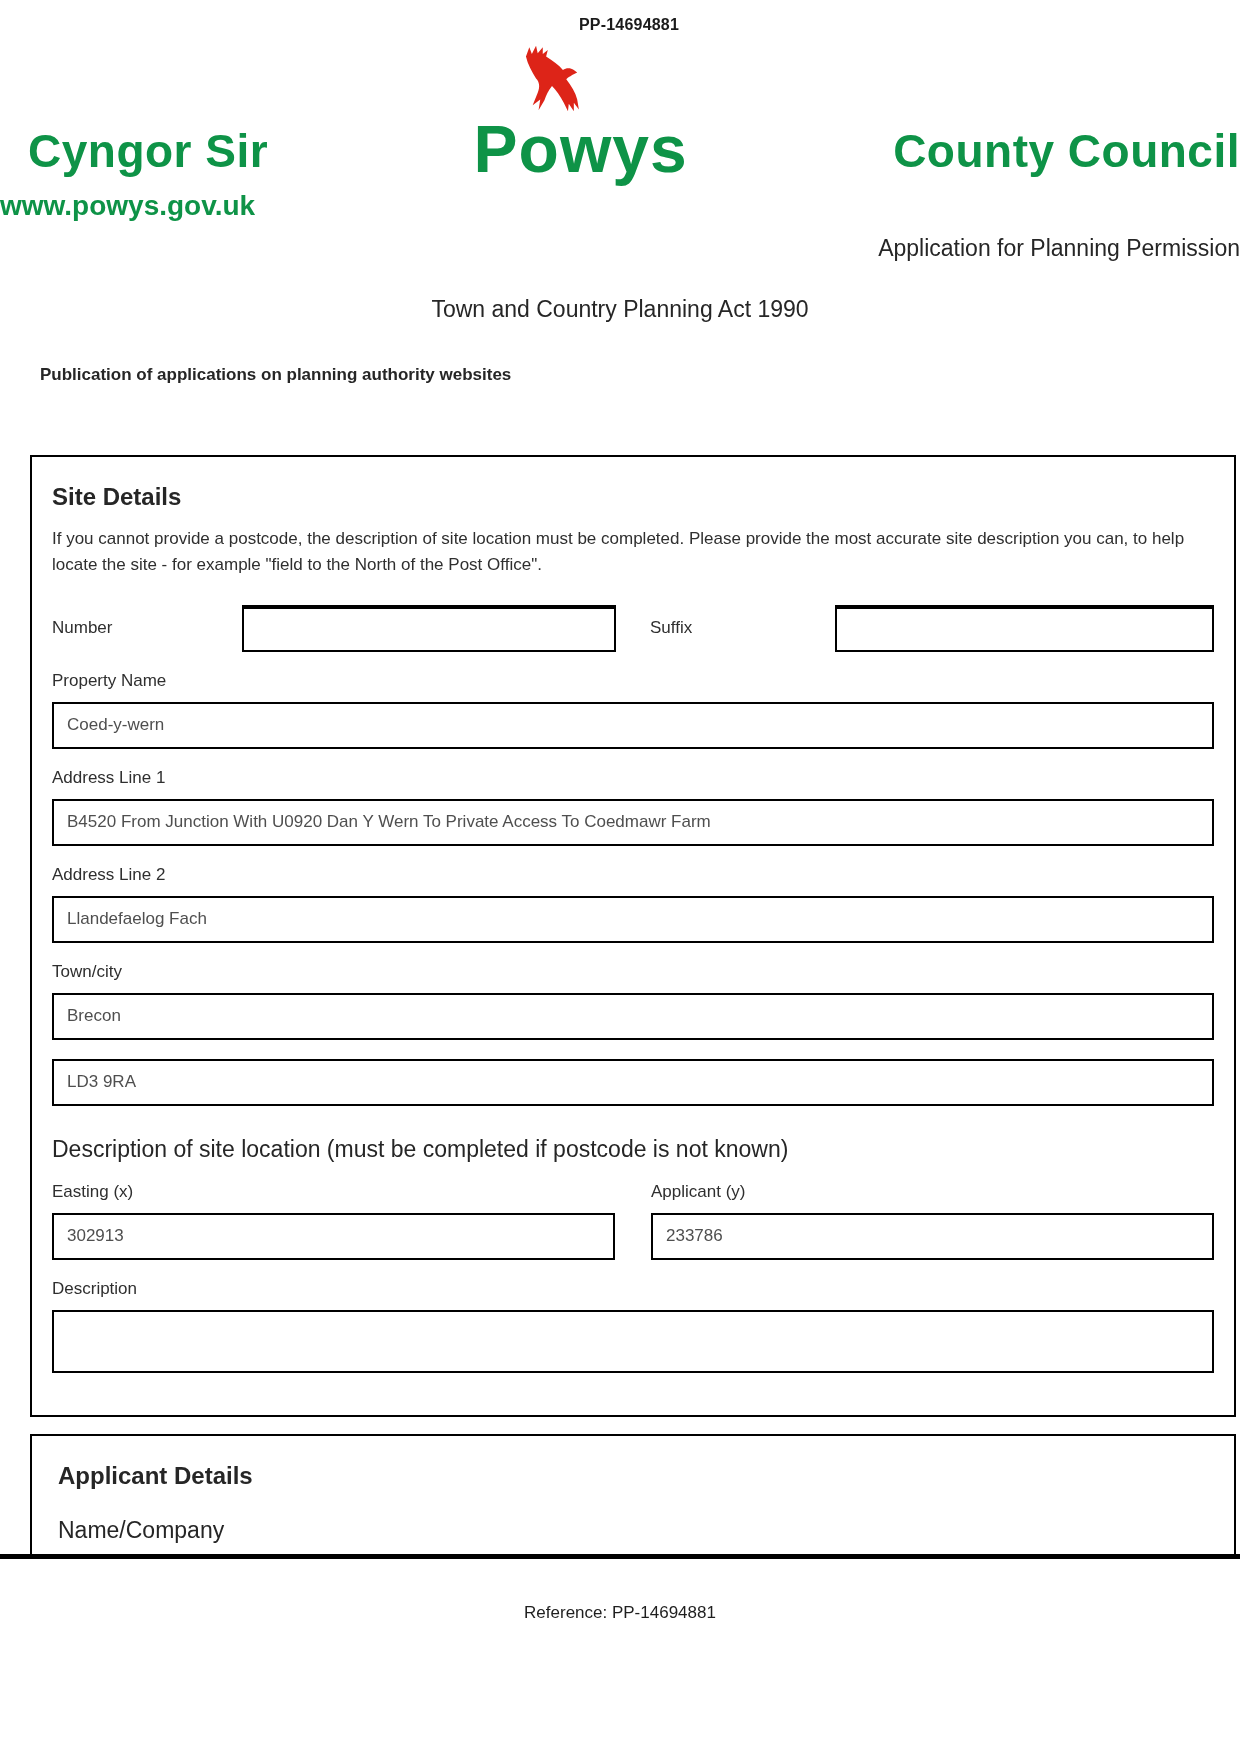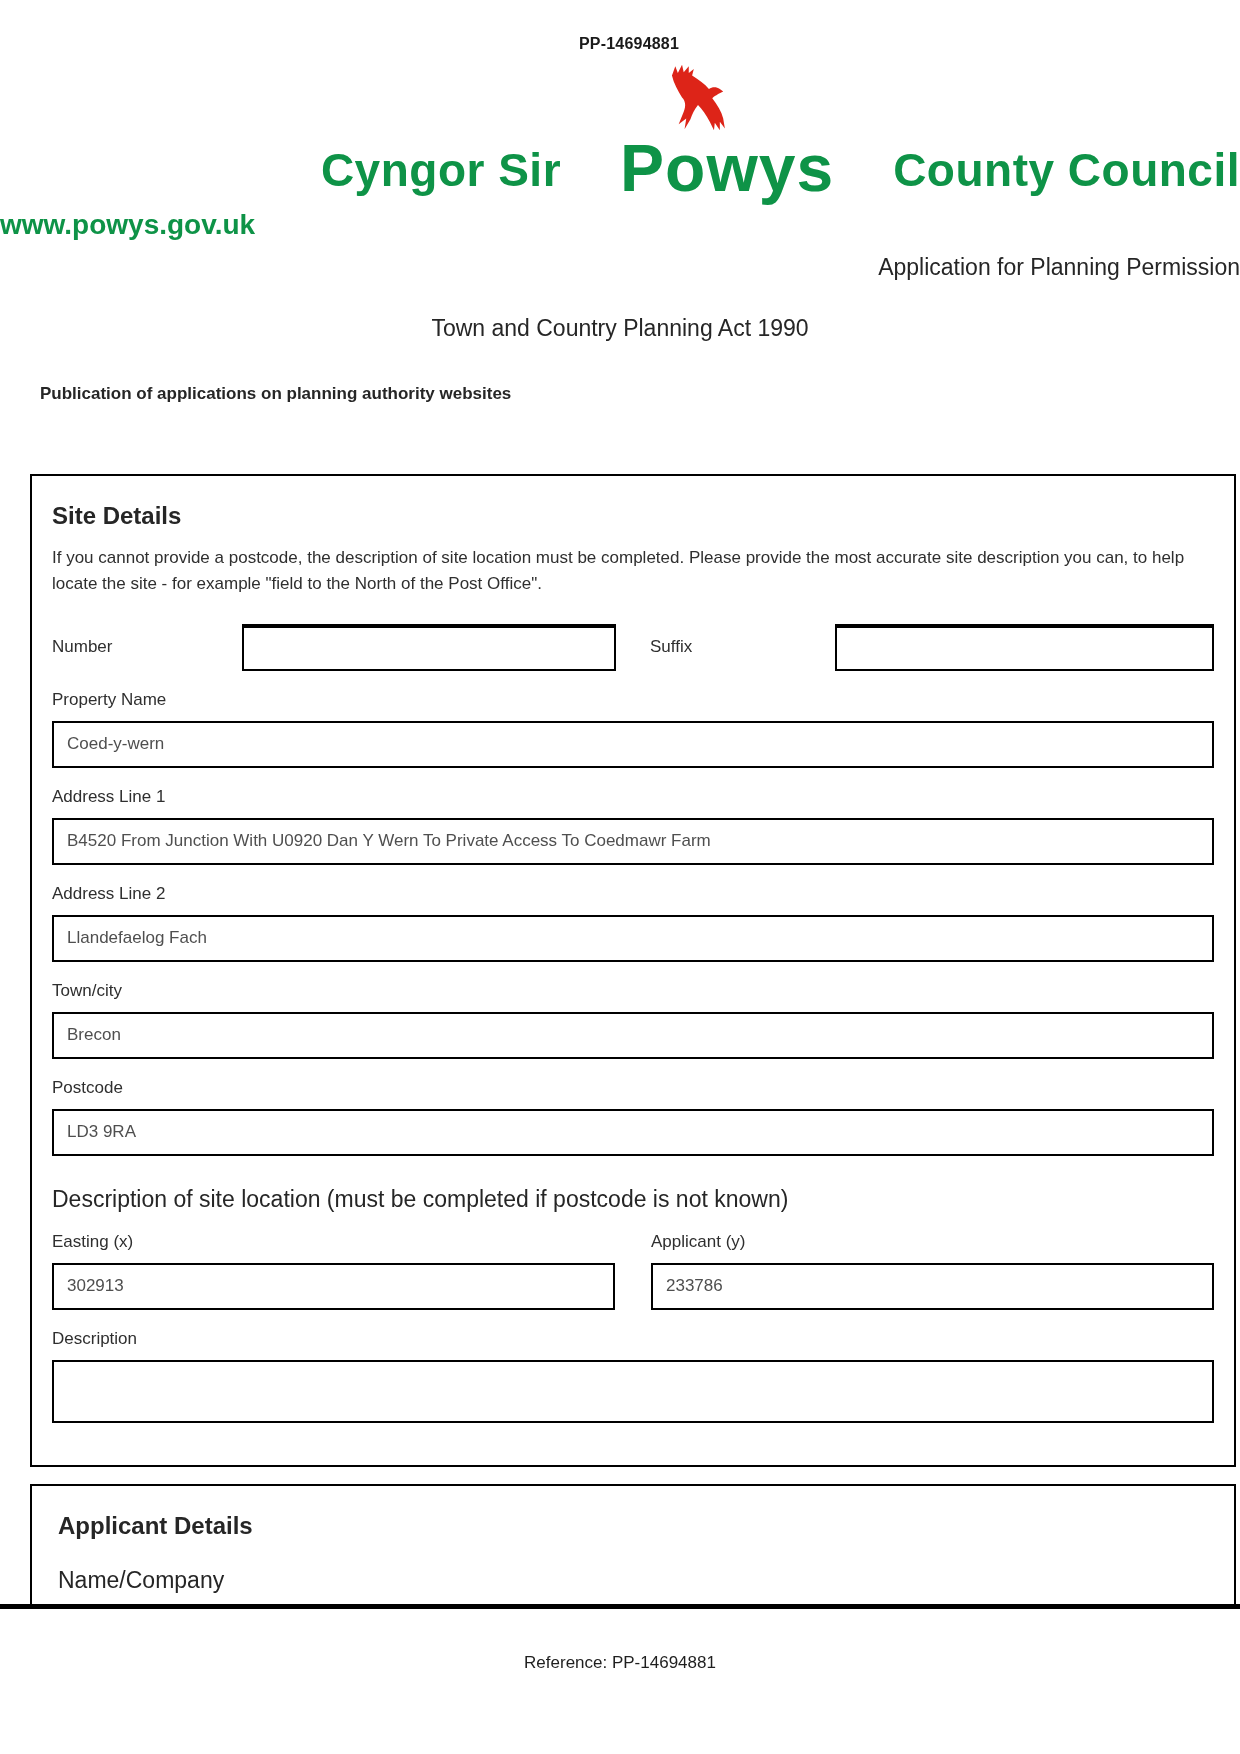--- a/index.html
+++ b/index.html
@@ -4,26 +4,26 @@
 <style>
   * { margin:0; padding:0; box-sizing:border-box; }
   html,body { background:#ffffff; }
   body { font-family:"Liberation Sans","DejaVu Sans",sans-serif; color:#2b2b2b; }
   .page{
     position:relative; width:1240px; height:1754px; margin:0 auto;
     background:#ffffff; overflow:hidden;
   }
   
   .top-ref{
-    padding-top:35px; text-align:center;
+    padding-top:16px; text-align:center;
     font-size:16px; font-weight:bold; color:#1b1b1b; letter-spacing:.2px;margin-left:18px;
   }
   .logo-row{
-    margin-top:10px; display:flex; justify-content:flex-end; align-items:flex-end;
-    gap:59px; padding-left:28px;
+    margin-top:10px; display:flex; justify-content:space-between; align-items:flex-end;
+    gap:25px; padding-left:28px;
   }
   .logo-side{
     font-weight:bold; font-size:46px; line-height:1; padding-bottom:8px;
     color:#0e9347; letter-spacing:.5px;
   }
   .powys-wrap{ display:flex; flex-direction:column; align-items:center; }
   .kite-svg{ width:86px; height:84px; margin-bottom:-12px; margin-right:58px; }
   .powys-word{ font-weight:bold; font-size:66px; line-height:1; color:#0e9347; letter-spacing:1px; }
   .website{
     margin-top:8px; text-align:left; font-weight:bold; font-size:28px; color:#0e9347;
@@ -133,21 +133,20 @@
       <span class="field-label">Address Line 2</span>
       <input class="inp inp-full" type="text" value="Llandefaelog Fach" style="">
     </div>
 
     <div class="field">
       <span class="field-label">Town/city</span>
       <input class="inp inp-full" type="text" value="Brecon" style="">
     </div>
 
     <div class="field">
-      <span class="field-label">Postcode</span>
       <input class="inp inp-full" type="text" value="LD3 9RA" style="">
     </div>
 
     <h3 class="loc-heading">Description of site location (must be completed if postcode is not known)</h3>
 
     <div class="two-col">
       <div class="field">
         <span class="field-label">Easting (x)</span>
         <input class="inp inp-half" type="text" value="302913" style="">
       </div>

